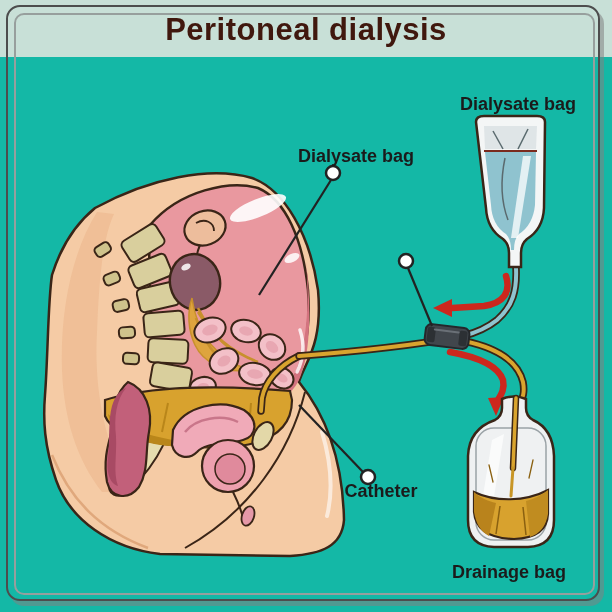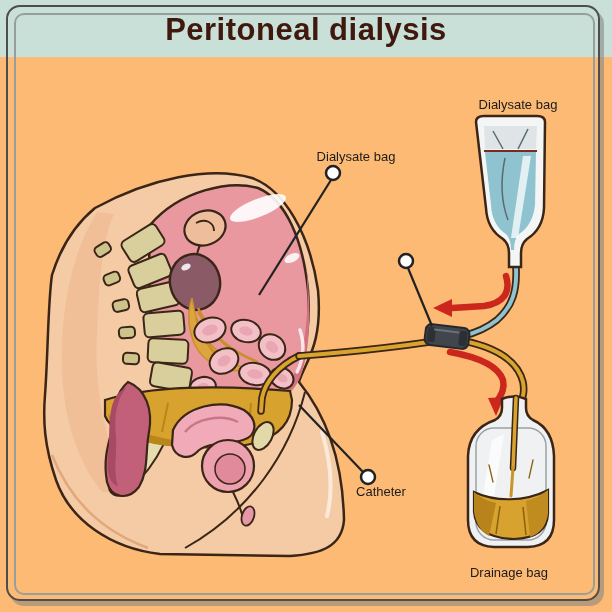--- a/index.html
+++ b/index.html
@@ -1,28 +1,28 @@
 <!DOCTYPE html>
 <html><head>
 <meta charset="utf-8">
 <style>
   html,body{margin:0;padding:0;background:#ffffff;}
-  .canvas{position:relative;width:612px;height:612px;background:#fdba74;overflow:hidden;
+  .canvas{position:relative;width:612px;height:612px;background:#14b8a6;overflow:hidden;
           font-family:"Liberation Sans",sans-serif;}
   .banner{position:absolute;left:0;top:0;width:612px;height:57px;background:#c8e0d7;z-index:1;}
   .page-title{position:absolute;left:0;top:0;width:612px;height:57px;line-height:60px;
           text-align:center;font-size:31px;font-weight:bold;color:#40180e;letter-spacing:.5px;
           margin:0;z-index:5;}
   .frame-outer{position:absolute;left:6px;top:5px;width:590px;height:592px;border:2.5px solid #4d4d4d;
           border-radius:14px;box-shadow:4px 5px 0 rgba(130,130,130,.55);z-index:2;}
   .frame-inner{position:absolute;left:14px;top:13px;width:577px;height:578px;border:2px solid #979f9d;
           border-radius:10px;z-index:3;}
   svg.art{position:absolute;left:0;top:0;z-index:4;}
-  .lbl{position:absolute;transform:translate(-50%,-50%);white-space:nowrap;font-weight:normal;
-          font-size:13px;color:#1b1b1b;z-index:6;}
+  .lbl{position:absolute;transform:translate(-50%,-50%);white-space:nowrap;font-weight:bold;
+          font-size:18px;color:#1b1b1b;z-index:6;}
 </style>
 </head>
 <body>
 
 <div class="canvas">
 
   <div class="banner"></div>
   <h1 class="page-title">Peritoneal dialysis</h1>
   <div class="frame-outer"></div>
   <div class="frame-inner"></div>

